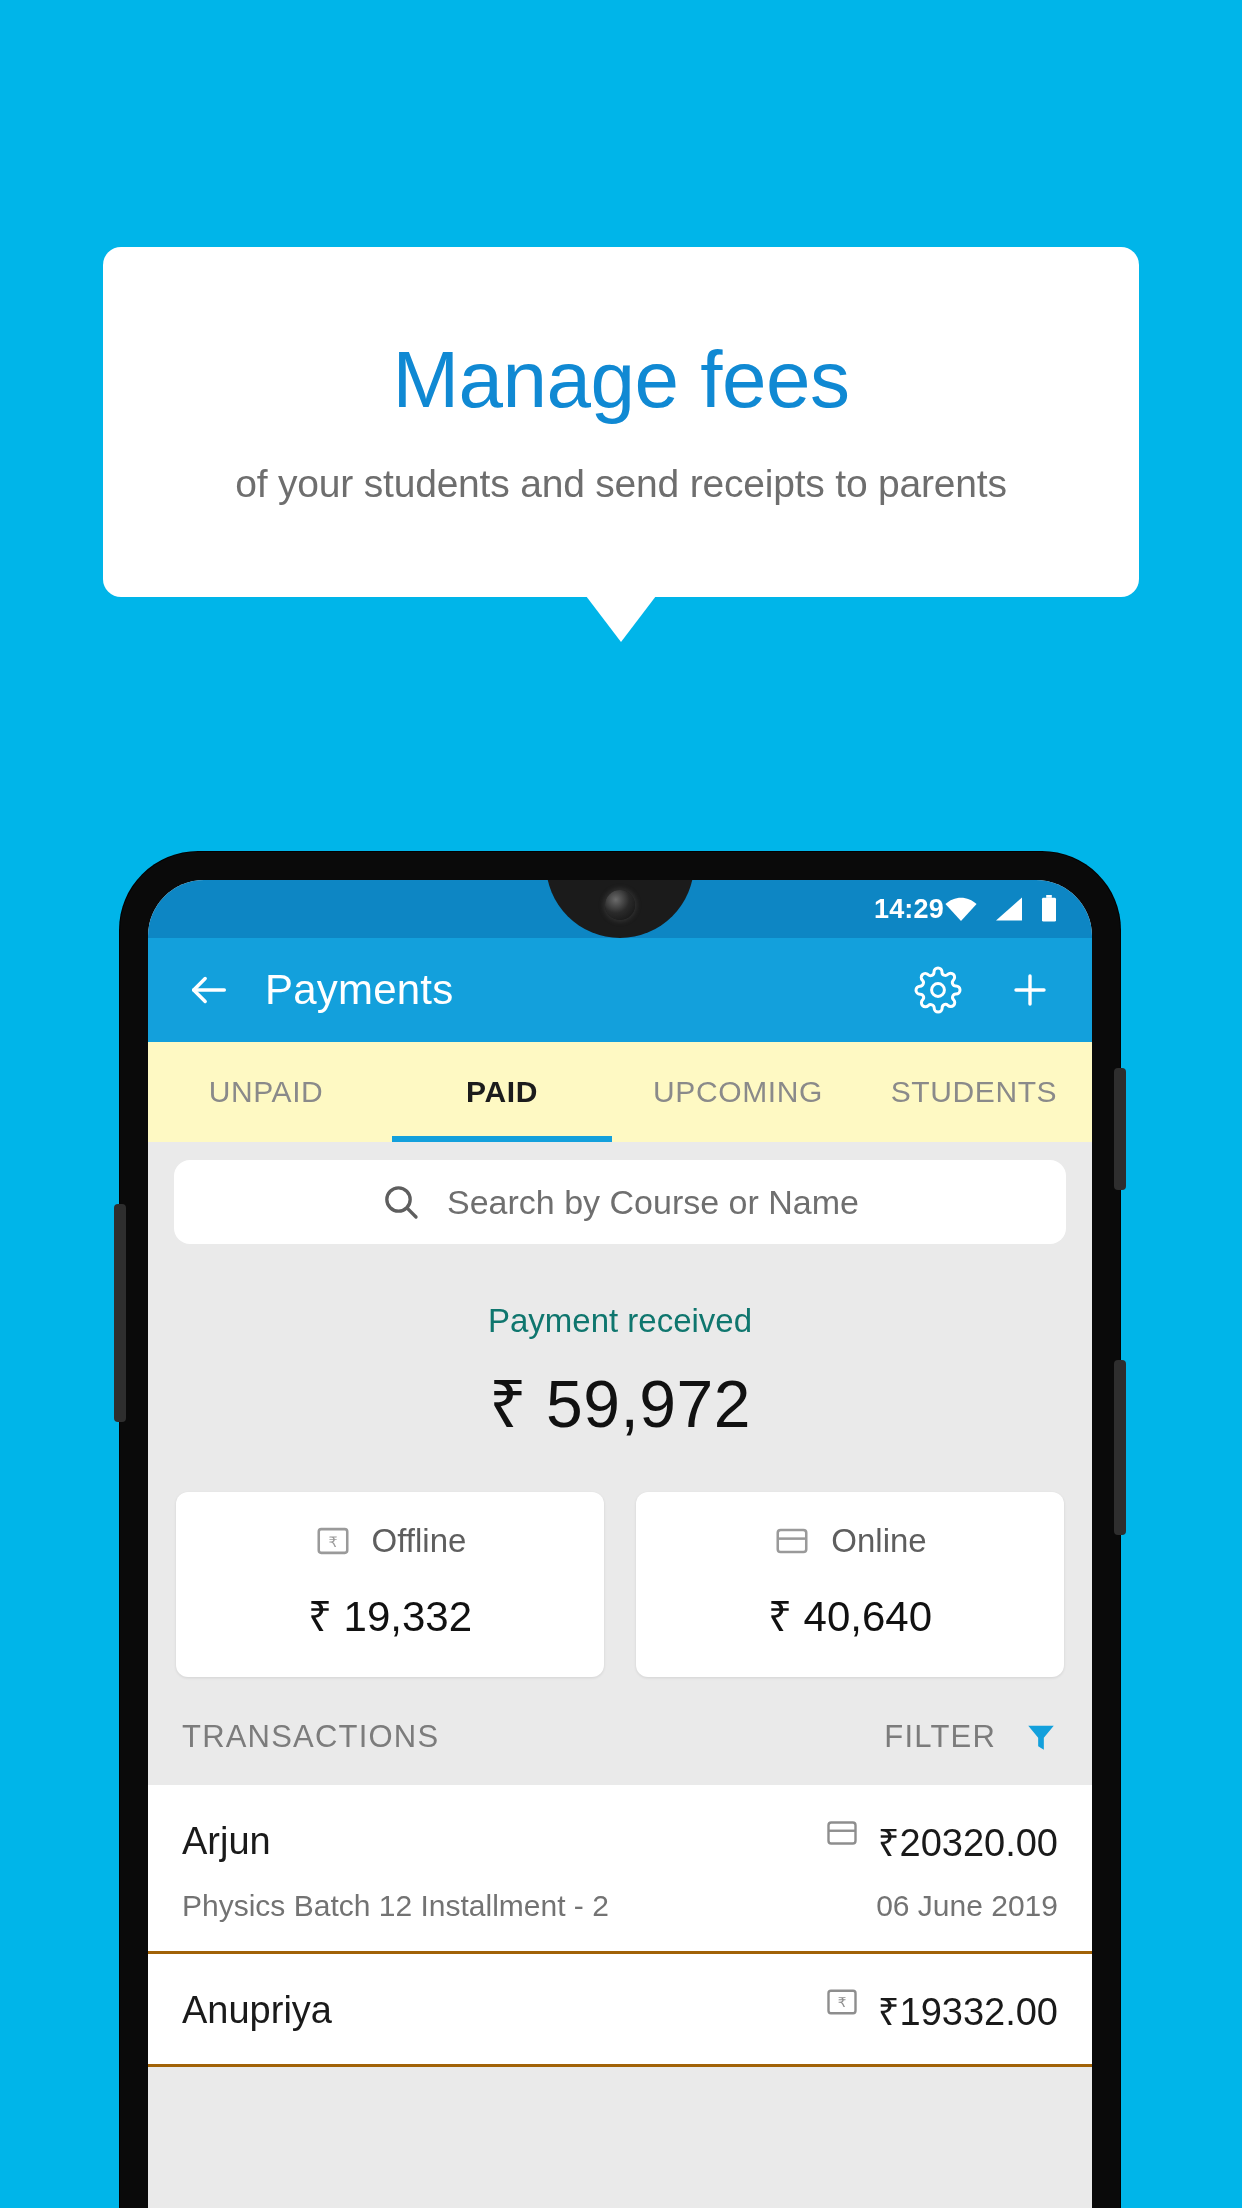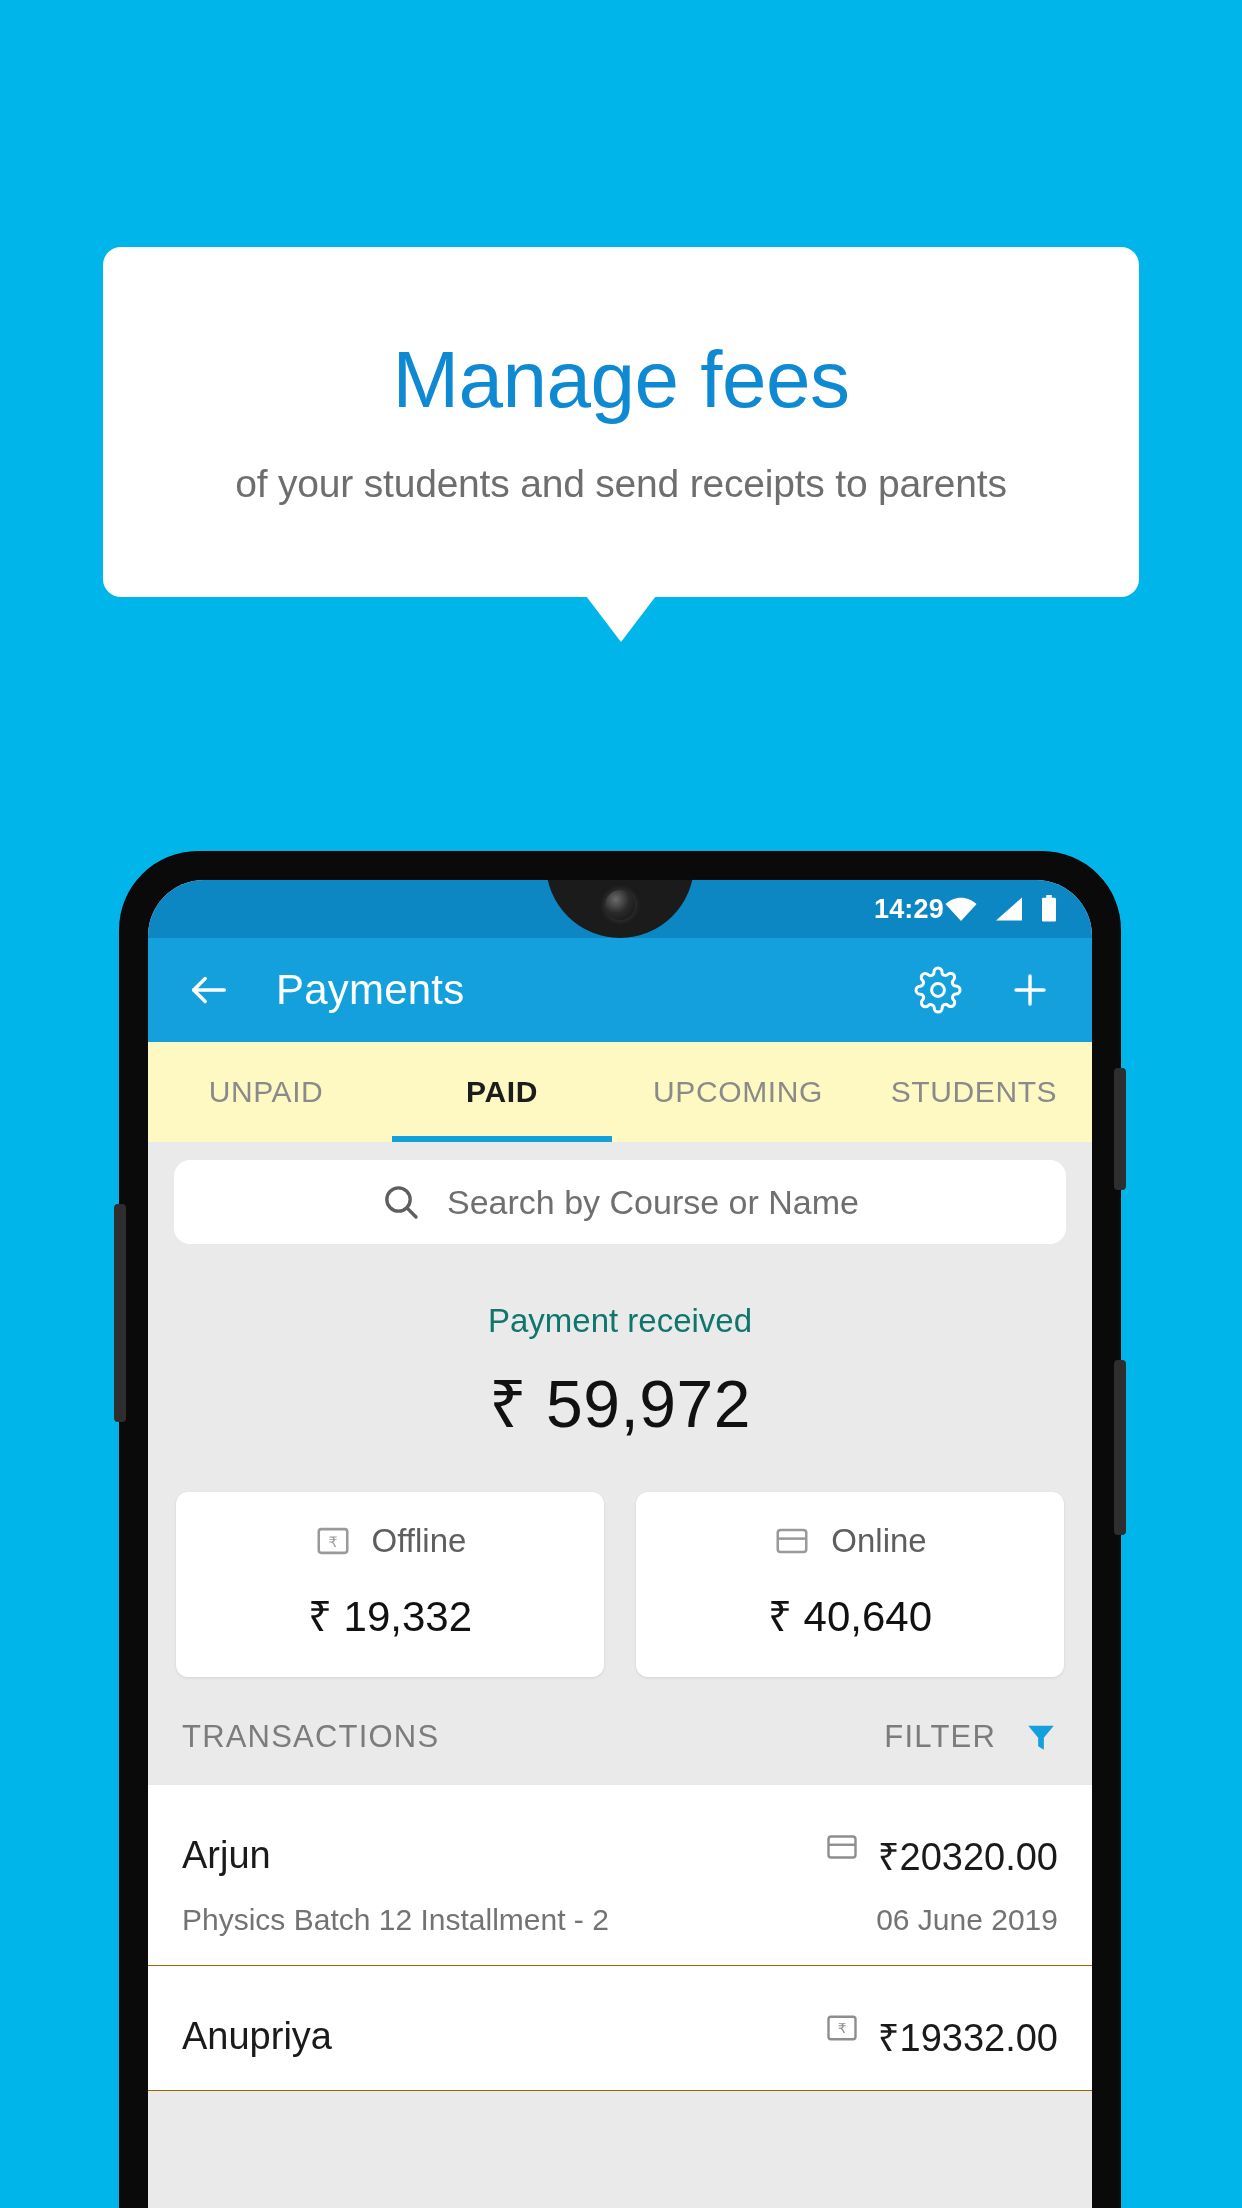--- a/index.html
+++ b/index.html
@@ -155,21 +155,21 @@
     height: 104px;
     background: #13A0DC;
     display: flex;
     align-items: center;
     padding: 0 38px;
     color: #ffffff;
   }
   .appbar-title {
     font-size: 42px;
     font-weight: 400;
-    margin-left: 44px;
+    margin-left: 33px;
     flex: 1;
     letter-spacing: 0.2px;
   }
   .appbar-action { margin-left: 44px; display: flex; align-items: center; }
 
   
   .tabs {
     height: 100px;
     background: #fef9c3;
     display: flex;
@@ -282,22 +282,22 @@
   }
   .tx-filter-label {
     font-size: 31px;
     color: #7C7C7C;
     letter-spacing: 1.2px;
   }
 
   
   .tx-list { background: #ffffff; }
   .tx-row {
-    padding: 44px 34px 28px 34px;
-    border-bottom: 1px solid #a16207;
+    padding: 30px 34px 28px 34px;
+    border-bottom: 3px solid #a16207;
   }
   .tx-line-1 {
     display: flex;
     align-items: center;
     justify-content: space-between;
   }
   .tx-name {
     font-size: 38px;
     color: #1a1a1a;
   }

